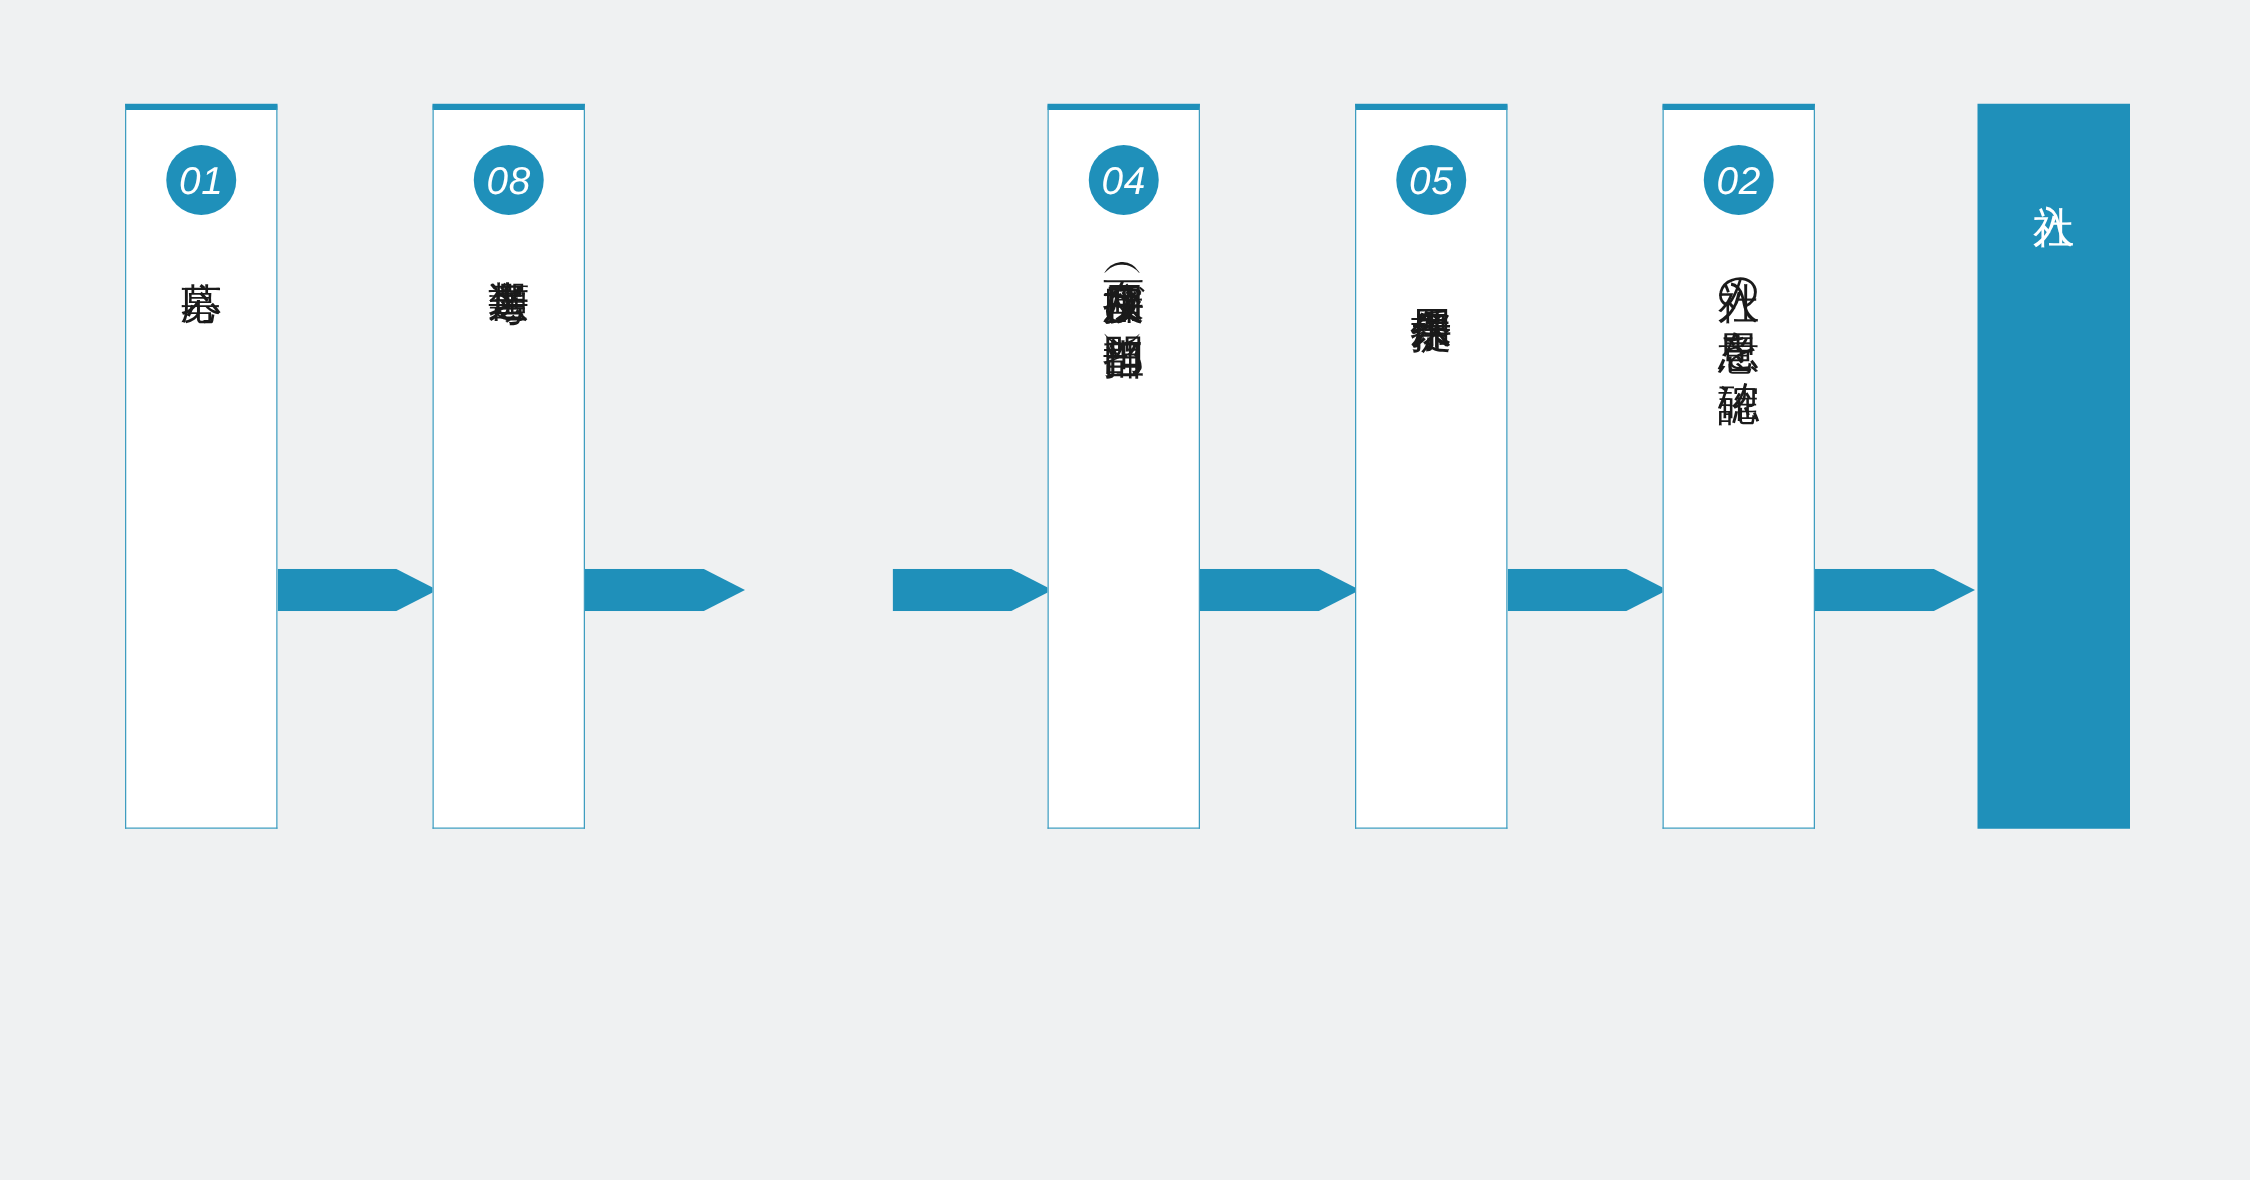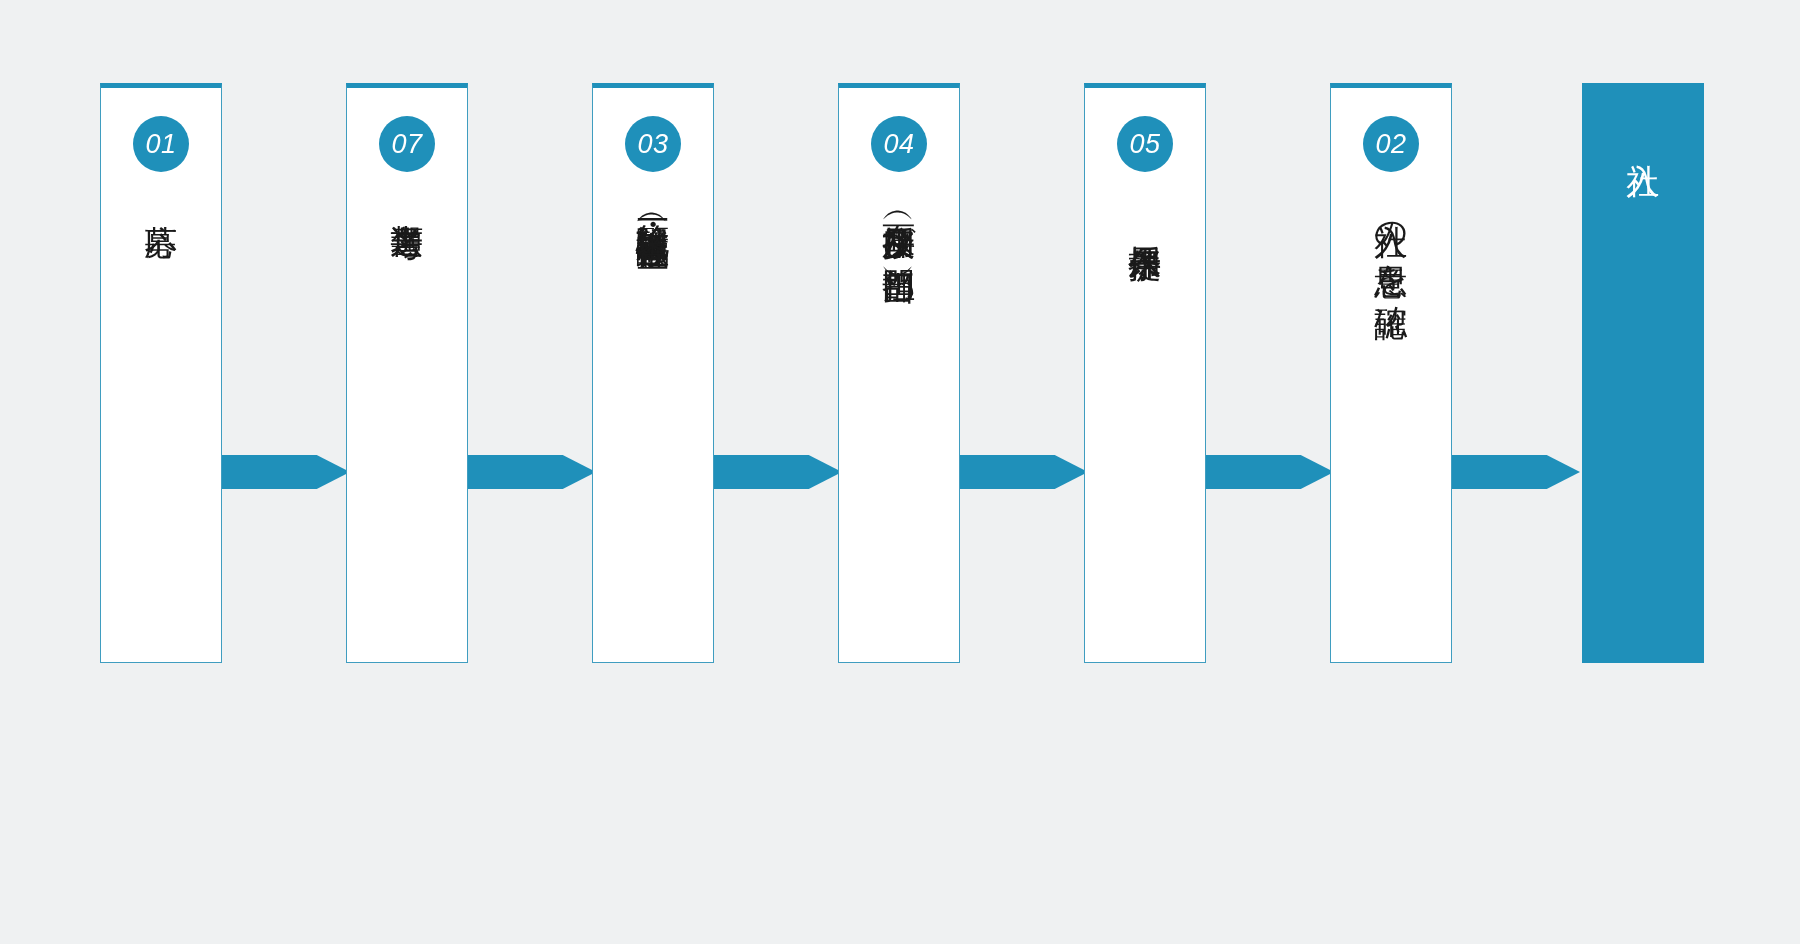--- a/index.html
+++ b/index.html
@@ -40,21 +40,21 @@
   .badge {
     margin-top: 28px;
     width: 56px;
     height: 56px;
     border-radius: 50%;
     background: #1f90ba;
     color: #ffffff;
     display: flex;
     align-items: center;
     justify-content: center;
-    font-size: 27px;
+    font-size: 31px;
     font-style: italic;
     font-weight: 400;
     letter-spacing: 0.5px;
     line-height: 1;
     font-family: "Liberation Sans", "DejaVu Sans", sans-serif;
     flex: none;
   }
 
   .vtext {
     margin-top: 26px;
@@ -102,30 +102,26 @@
 <div id="canvas">
 
   <div class="step-box" style="left:100px;">
     <div class="badge">01</div>
     <div class="vtext">応募</div>
   </div>
 
   <div class="arrow" style="left:222px;"></div>
 
   <div class="step-box" style="left:346px;">
-    <div class="badge">07</div>
+    <div class="badge">08</div>
     <div class="vtext">書類選考</div>
   </div>
 
   <div class="arrow" style="left:468px;"></div>
 
-  <div class="step-box" style="left:592px;">
-    <div class="badge">03</div>
-    <div class="vtext">筆記試験（一般常識・適性検査）</div>
-  </div>
 
   <div class="arrow" style="left:714px;"></div>
 
   <div class="step-box" style="left:838px;align-items:center;">
     <div class="badge">04</div>
     <div class="vtext">面接（採用及び部門担当）</div>
   </div>
 
   <div class="arrow" style="left:960px;"></div>
 

